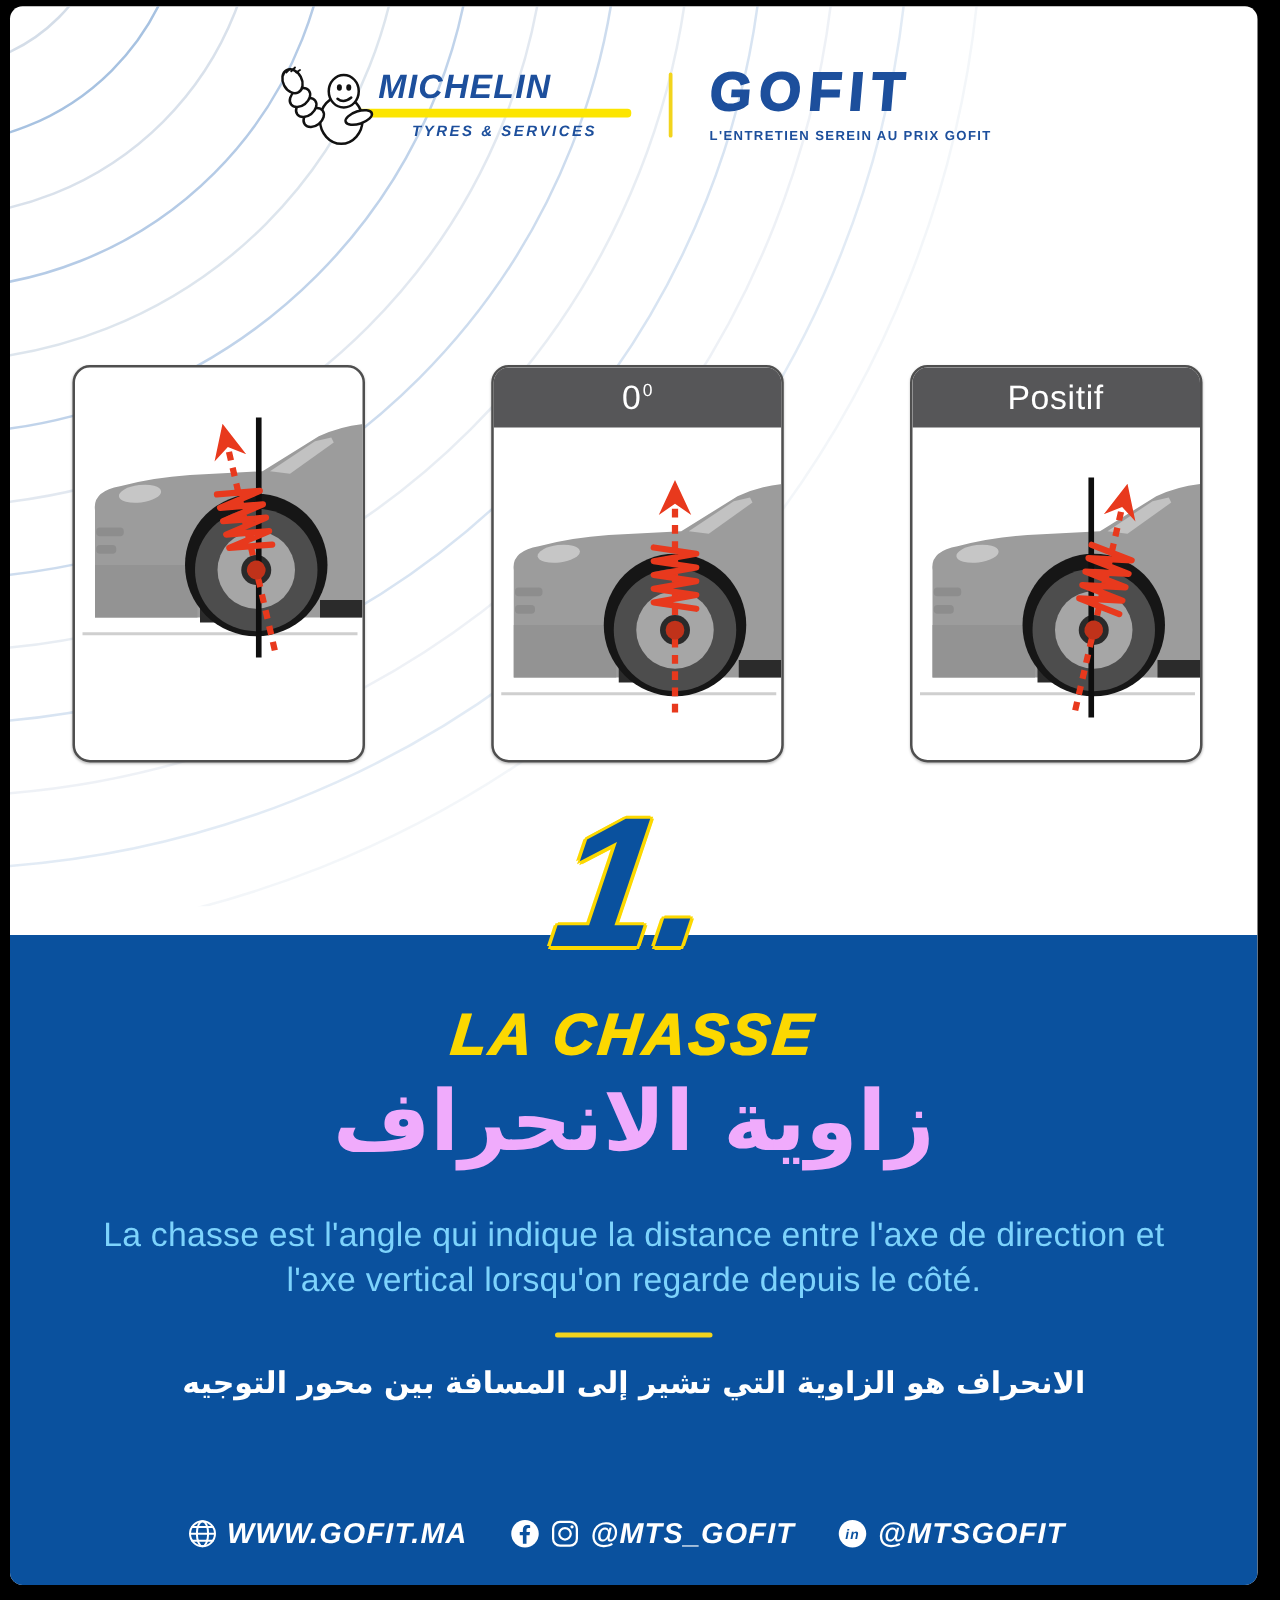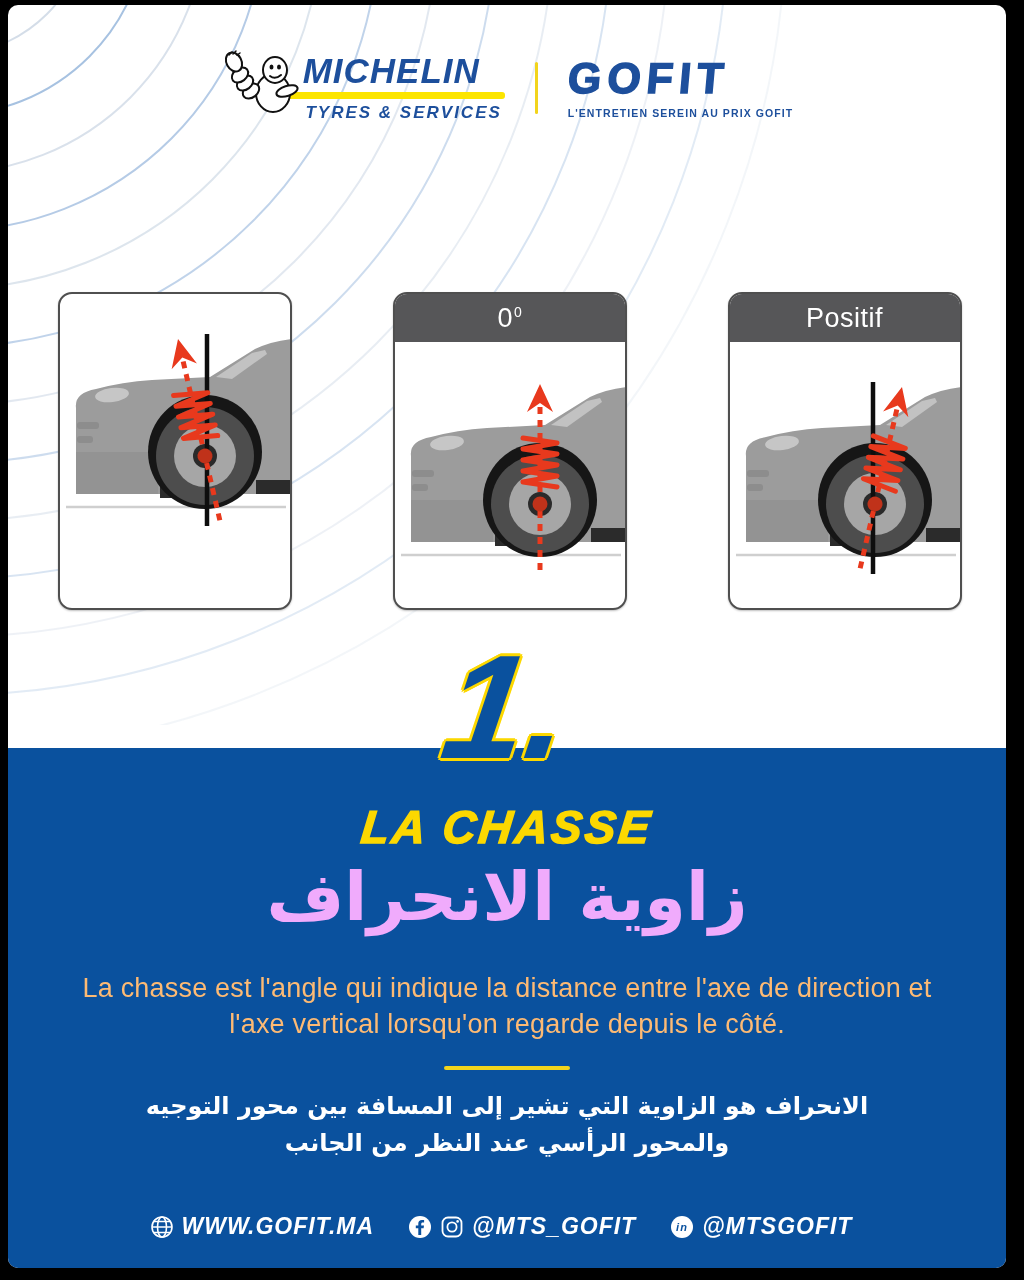--- a/index.html
+++ b/index.html
@@ -9,23 +9,23 @@
     background:#ffffff; border-radius:10px; overflow:hidden;
   }
 
   
   .waves { position:absolute; left:0; top:0; width:1000px; height:720px; pointer-events:none; }
 
   
   .header { position:absolute; top:48px; left:0; right:0; display:flex; justify-content:center; align-items:center; gap:30px; }
   .michelin-lockup { position:relative; padding-left:82px; }
   .bibendum { position:absolute; left:0; top:-4px; }
-  .michelin-brand { font-size:35px; font-weight:bold; font-style:italic; color:#1d4f9c; letter-spacing:1px; line-height:1; }
+  .michelin-brand { font-size:27px; font-weight:bold; font-style:italic; color:#1d4f9c; letter-spacing:1px; line-height:1; }
   .michelin-bar { width:228px; height:7px; background:#fce500; border-radius:3px; margin:4px 0 4px -26px; }
-  .michelin-sub { font-size:17px; font-weight:bold; font-style:italic; color:#1d4f9c; letter-spacing:2px; text-align:center; }
+  .michelin-sub { font-size:12px; font-weight:bold; font-style:italic; color:#1d4f9c; letter-spacing:2px; text-align:center; }
   .header-divider { width:3px; height:52px; background:#f2d41c; border-radius:2px; }
   .gofit-lockup { display:flex; flex-direction:column; align-items:flex-start; }
   .gofit-brand { font-size:43px; font-weight:bold; color:#1d4f9c; letter-spacing:6px; line-height:1; transform:skewX(-5deg); -webkit-text-stroke:1.5px #1d4f9c; }
   .gofit-tagline { font-size:10.5px; font-weight:bold; color:#1d4f9c; letter-spacing:1.1px; margin-top:7px; }
 
   
   .panel { position:absolute; top:287px; width:234px; height:318px; background:#fff;
            border:2px solid #4f4f4f; border-radius:14px; overflow:hidden;
            box-shadow:0 1px 2px rgba(0,0,0,.25); }
   .panel-1 { left:50px; } .panel-2 { left:385px; } .panel-3 { left:720px; }
@@ -43,21 +43,21 @@
 
   
   .blue-section { position:absolute; left:0; top:743px; width:100%; height:520px; background:#0a519e; }
   .title-fr { position:absolute; top:52px; left:0; right:0; text-align:center;
     font-size:46px; font-weight:bold; font-style:italic; color:#fcd800; letter-spacing:3px;
     -webkit-text-stroke:1.5px #fcd800; transform:skewX(-6deg); }
   .title-ar { position:absolute; top:106px; left:0; right:0; text-align:center; direction:rtl;
     font-family:"DejaVu Sans","Liberation Sans",sans-serif;
     font-size:67px; font-weight:bold; color:#f0abfc; line-height:1.3; }
   .body-fr { position:absolute; top:222px; left:0; right:0; margin:0 auto; width:900px; text-align:center;
-    font-size:27px; color:#fdba74; line-height:1.34; letter-spacing:.2px; }
+    font-size:27px; color:#7dd3fc; line-height:1.34; letter-spacing:.2px; }
   .section-divider { position:absolute; top:318px; left:50%; transform:translateX(-50%);
     width:126px; height:4px; background:#f2d41c; border-radius:2px; }
   .body-ar { position:absolute; top:340px; left:0; right:0; text-align:center; direction:rtl;
     font-family:"DejaVu Sans","Liberation Sans",sans-serif;
     font-size:24px; font-weight:bold; color:#ffffff; line-height:1.55; }
   .footer { position:absolute; top:465px; left:0; right:12px; display:flex; justify-content:center; align-items:center; gap:34px; }
   .footer-item { display:flex; align-items:center; gap:8px; color:#fff;
     font-size:23px; font-weight:bold; font-style:italic; letter-spacing:1px; }
   .footer-item svg { display:block; }
 </style>
@@ -180,21 +180,20 @@
 
   <div class="big-number">1.</div>
 
   <div class="blue-section">
     <div class="title-fr">LA CHASSE</div>
     <div class="title-ar">زاوية الانحراف</div>
     <div class="body-fr">La chasse est l'angle qui indique la distance entre l'axe de direction et l'axe vertical lorsqu'on regarde depuis le côté.</div>
     <div class="section-divider"></div>
     <div class="body-ar">
       <div>الانحراف هو الزاوية التي تشير إلى المسافة بين محور التوجيه</div>
-      <div>والمحور الرأسي عند النظر من الجانب</div>
     </div>
 
     <div class="footer">
       <div class="footer-item">
         <svg width="24" height="24" viewBox="0 0 24 24" fill="none" stroke="#fff" stroke-width="1.6">
           <circle cx="12" cy="12" r="10"></circle>
           <ellipse cx="12" cy="12" rx="4.5" ry="10"></ellipse>
           <line x1="2" y1="12" x2="22" y2="12"></line>
           <line x1="3.2" y1="6.5" x2="20.8" y2="6.5"></line>
           <line x1="3.2" y1="17.5" x2="20.8" y2="17.5"></line>

